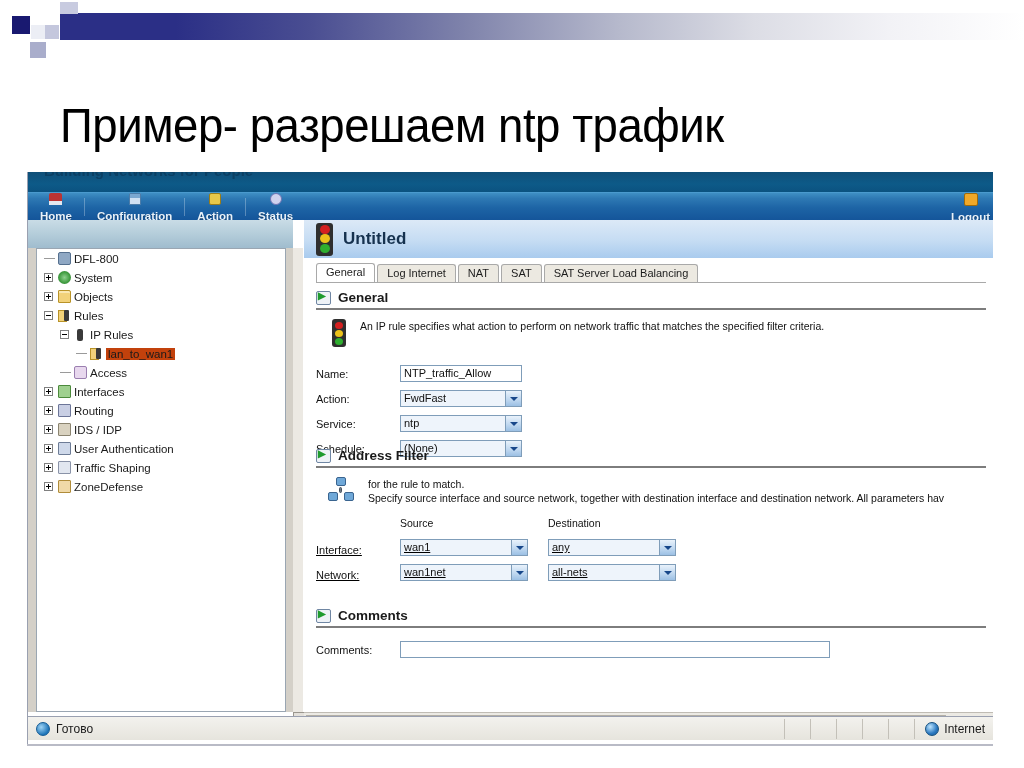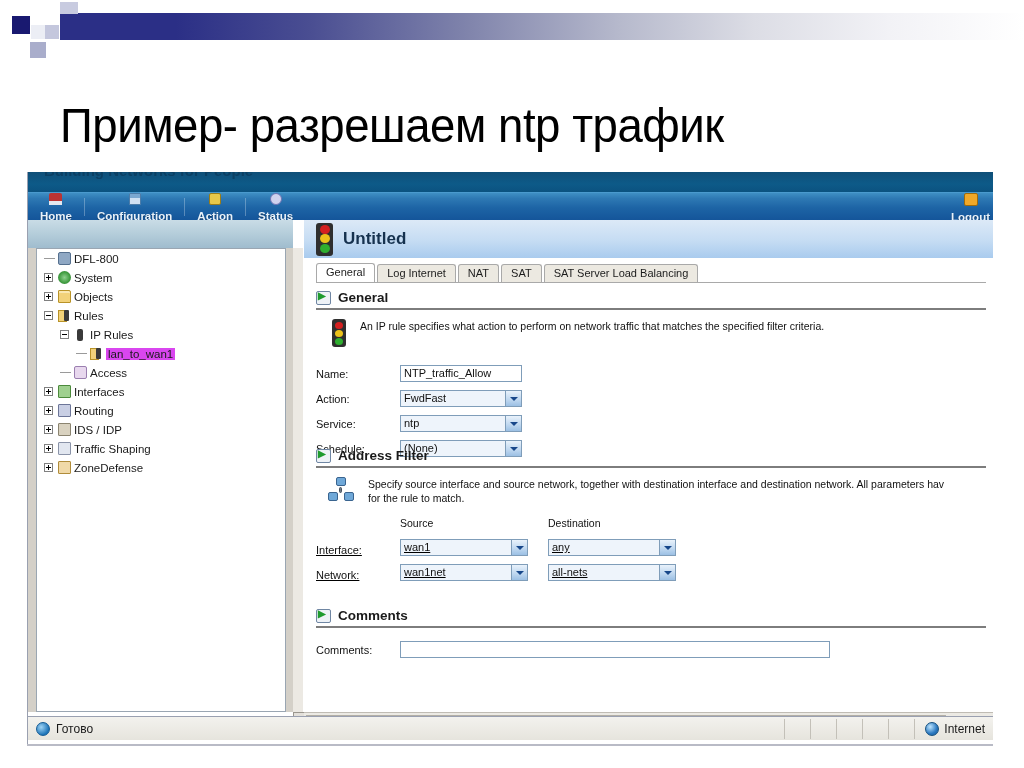--- a/index.html
+++ b/index.html
@@ -116,21 +116,21 @@
     position: relative; flex: none; margin-right: 2px;
   }
   .exp-box::before {
     content:''; position:absolute; left:1px; top:3px; width:5px; height:1px; background:#000;
   }
   .exp-box.plus::after {
     content:''; position:absolute; left:3px; top:1px; width:1px; height:5px; background:#000;
   }
   .tree-label { font-size: 11.5px; }
   .tree-row.selected .tree-label {
-    background: #d946ef; padding: 0 2px;
+    background: #c2410c; padding: 0 2px;
   }
   
   .ti { width:13px;height:13px;flex:none;position:relative; }
   .ti-device { background:#8fa8c4; border:1px solid #55708f; border-radius:2px; }
   .ti-system { background: radial-gradient(circle at 50% 50%, #8fd08f 0%, #3f9b3f 60%, #2b6f2b 100%);
                border-radius:50%; }
   .ti-folder { background:#f2d27a; border:1px solid #b99328; border-radius:1px 2px 1px 1px;
                box-shadow: inset 0 2px 0 #fae8b2; }
   .ti-access { background:#e8d8ee; border:1px solid #9b7fb0; border-radius:2px; }
   .ti-iface  { background:#9fd08f; border:1px solid #4c8a3c; border-radius:1px; }
@@ -424,20 +424,26 @@
           <span class="tree-indent" style="width: 0px;"></span>
           <span class="exp-box plus"></span>
           <span class="ti ti-route"></span>
           <span class="tree-label">Routing</span>
         </div>
         <div class="tree-row">
           <span class="tree-indent" style="width: 0px;"></span>
           <span class="exp-box plus"></span>
           <span class="ti ti-ids"></span>
           <span class="tree-label">IDS / IDP</span>
+        </div>
+        <div class="tree-row">
+          <span class="tree-indent" style="width: 0px;"></span>
+          <span class="exp-box plus"></span>
+          <span class="ti ti-user"></span>
+          <span class="tree-label">User Authentication</span>
         </div>
         <div class="tree-row">
           <span class="tree-indent" style="width: 0px;"></span>
           <span class="exp-box plus"></span>
           <span class="ti ti-shape"></span>
           <span class="tree-label">Traffic Shaping</span>
         </div>
         <div class="tree-row">
           <span class="tree-indent" style="width: 0px;"></span>
           <span class="exp-box plus"></span>
@@ -516,22 +522,22 @@
           <span>Address Filter</span>
         </div>
         <div class="section-desc" style="padding-left:12px;">
           <span class="ico-nettop">
               <i></i>
               <i></i>
               <i></i>
               <i></i>
             </span>
           <div>
+            <p>for the rule to match.</p>
             <p>Specify source interface and source network, together with destination interface and destination network. All parameters hav</p>
-            <p>for the rule to match.</p>
           </div>
         </div>
         <div class="addr-grid">
           <div class="addr-head">
             <span class="sp"></span>
             <span class="col">Source</span>
             <span class="col">Destination</span>
           </div>
           <div id="addr-rows">
               <div class="addr-row">

